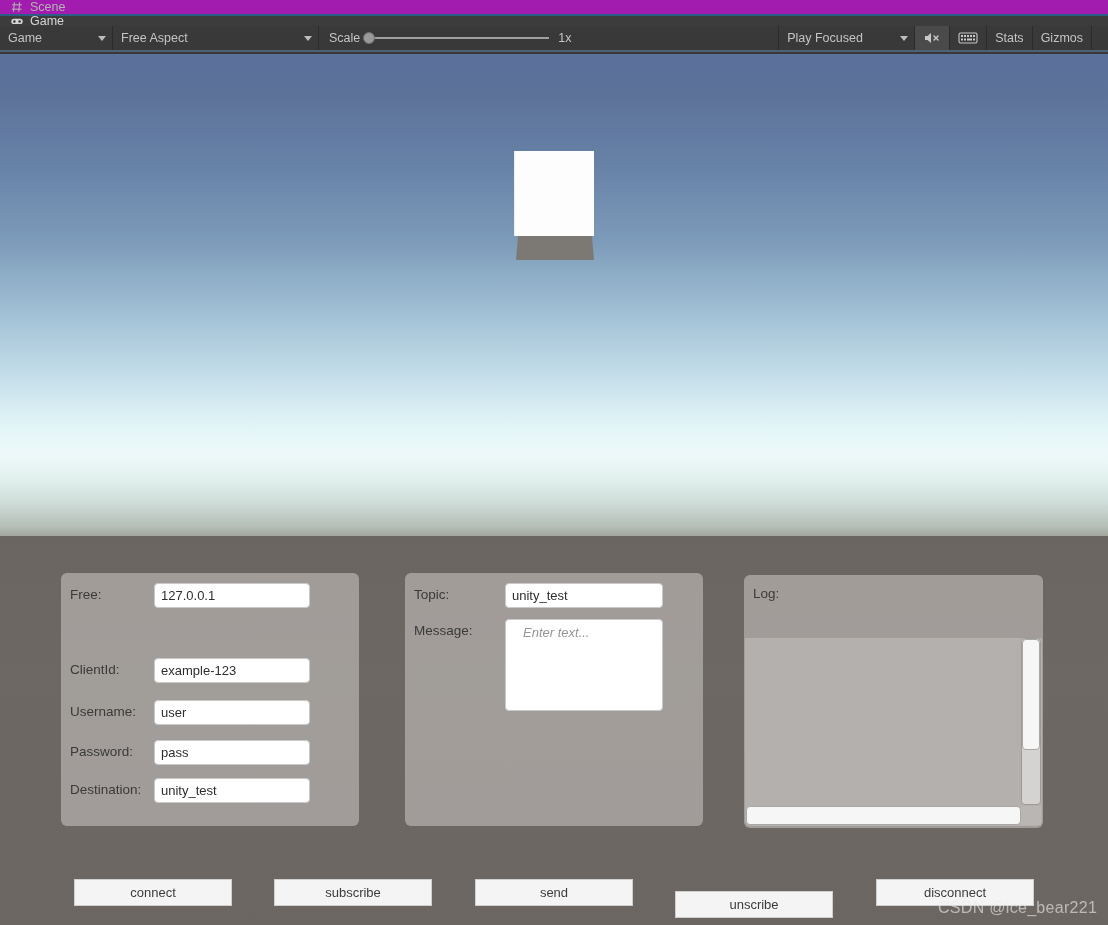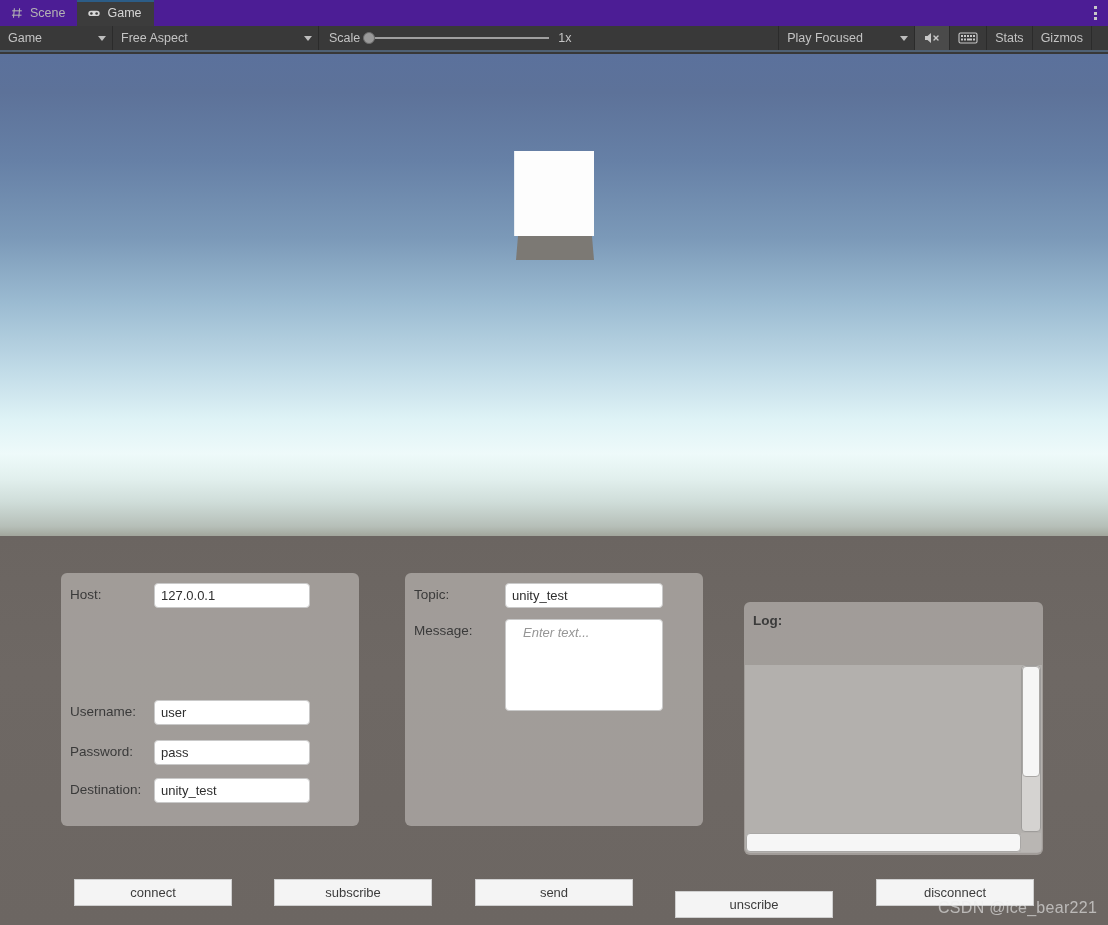--- a/index.html
+++ b/index.html
@@ -7,22 +7,22 @@
     width: 1108px; height: 925px;
     background: #383838;
     font-family: "Liberation Sans", sans-serif;
     overflow: hidden;
   }
 
   
   .tabbar {
     position: absolute; left: 0; top: 0;
     width: 1108px; height: 26px;
-    background: #4c1d95;
-    display: flex; align-items: stretch;
+    background: #a21caf;
+    display: flex; align-items: stretch; flex-direction: column;
   }
   .tab {
     display: flex; align-items: center; gap: 6px;
     padding: 0 12px 0 10px;
     font-size: 12.5px; color: #b4b4b4;
     position: relative;
     cursor: default;
   }
   .tab.active {
     background: #3c3c3c;
@@ -122,21 +122,21 @@
   }
 
   
   .panel {
     position: absolute;
     background: rgba(175,172,168,0.78);
     border-radius: 6px;
   }
   #panel-connection { left: 61px; top: 519px; width: 298px; height: 253px; }
   #panel-message    { left: 405px; top: 519px; width: 298px; height: 253px; }
-  #panel-log        { left: 744px; top: 548px; width: 299px; height: 253px; font-weight: bold; }
+  #panel-log        { left: 744px; top: 521px; width: 299px; height: 253px; }
 
   .field-row {
     position: absolute; left: 0; width: 100%;
     display: flex; align-items: flex-start;
   }
   .field-label {
     width: 93px; padding-left: 9px;
     font-size: 13.5px; color: #3a3a3a; line-height: 16px;
     padding-top: 4px;
   }
@@ -322,22 +322,26 @@
 </div>
 
 <div class="gameview">
   <div class="sky"></div>
   <div class="ground"></div>
   <div class="cube-shadow"></div>
   <div class="cube"></div>
 
   <div class="panel" id="panel-connection">
     <div class="field-row" style="top:10px">
-      <div class="field-label">Host:</div>
+      <div class="field-label">Free:</div>
       <div class="field-input">127.0.0.1</div>
+    </div>
+    <div class="field-row" style="top:85px">
+      <div class="field-label">ClientId:</div>
+      <div class="field-input">example-123</div>
     </div>
     <div class="field-row" style="top:127px">
       <div class="field-label">Username:</div>
       <div class="field-input">user</div>
     </div>
     <div class="field-row" style="top:167px">
       <div class="field-label">Password:</div>
       <div class="field-input">pass</div>
     </div>
     <div class="field-row" style="top:205px">

